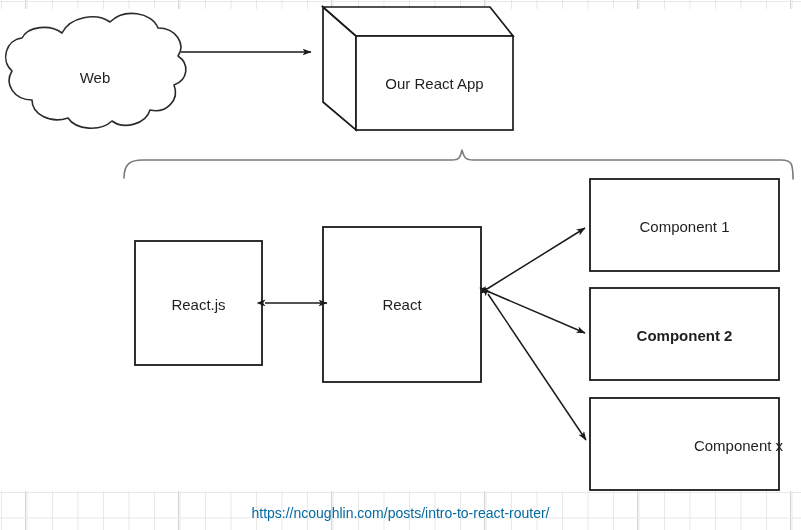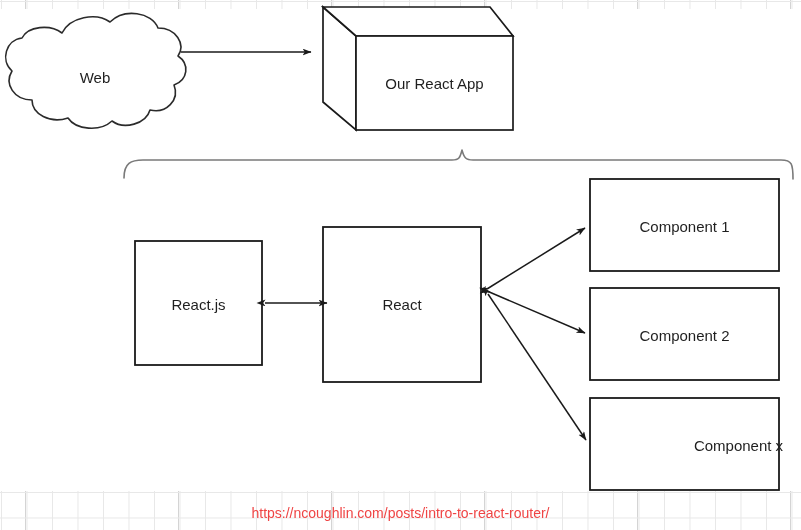--- a/index.html
+++ b/index.html
@@ -50,21 +50,21 @@
     white-space: nowrap;
     text-align: center;
   }
   #url-caption {
     position: absolute;
     left: 0;
     top: 505px;
     width: 801px;
     text-align: center;
     font-size: 14px;
-    color: #ef4444;
+    color: #0369a1;
   }
 </style>
 </head>
 <body>
 
 <div id="canvas">
 
   <div id="grid-top" class="grid-band strong"></div>
   <div id="grid-bot" class="grid-band strong"></div>
 
@@ -134,19 +134,19 @@
   <div class="node-label" style="left:30px; top:70px; width:130px;">Web</div>
 
   <div class="node-label" style="left:356px; top:76px; width:157px;">Our React App</div>
 
   <div class="node-label" style="left:135px; top:297px; width:127px;">React.js</div>
 
   <div class="node-label" style="left:323px; top:297px; width:158px;">React</div>
 
   <div class="node-label" style="left:590px; top:219px; width:189px;">Component 1</div>
 
-  <div class="node-label" style="left:590px; top:328px; width:189px;">Component 2</div>
+  <div class="node-label" style="left:590px; top:328px; width:189px;font-weight:bold;">Component 2</div>
 
   <div class="node-label" style="left:590px; top:438px; width:217px;padding-left:40px;">Component x</div>
 
   <div id="url-caption">https://ncoughlin.com/posts/intro-to-react-router/</div>
 
 </div>
 
 </body></html>

